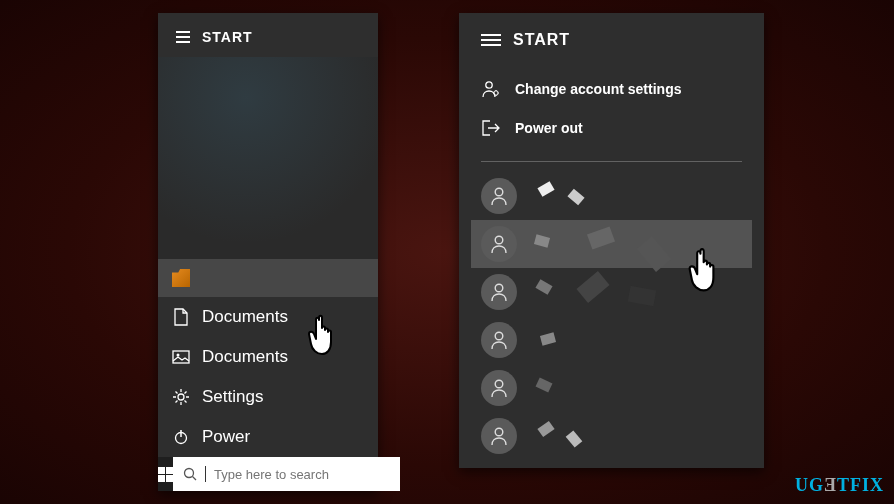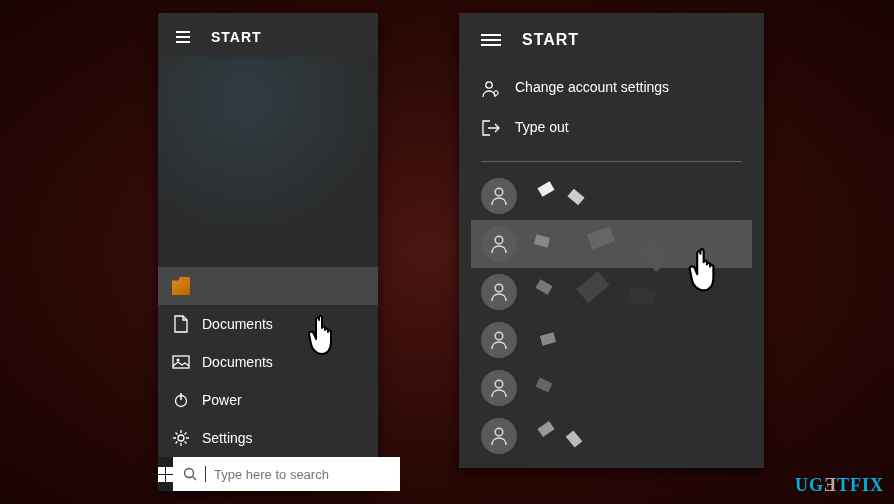--- a/index.html
+++ b/index.html
@@ -27,21 +27,21 @@
 }
 .panel-right {
   left: 459px;
   top: 13px;
   width: 305px;
   height: 455px;
 }
 .header {
   display: flex;
   align-items: center;
-  gap: 21px;
+  gap: 12px;
   padding: 16px 18px 12px 18px;
   font-weight: 600;
   font-size: 14px;
   letter-spacing: 1px;
 }
 .panel-right .header { font-size: 16px; padding: 18px 22px 14px 22px; }
 .hamburger {
   display: inline-flex;
   flex-direction: column;
   gap: 3px;
@@ -54,21 +54,21 @@
 }
 .panel-right .hamburger span { width: 20px; height: 2px; gap: 4px; }
 .panel-left .header .hamburger span { width: 14px; }
 .spacer-l { flex: 1; background: radial-gradient(circle at 40% 20%, rgba(60,100,120,0.3), transparent 70%), #2a2a2a; }
 .sidebar-list { }
 .sidebar-item {
   display: flex;
   align-items: center;
   gap: 12px;
   padding: 10px 14px;
-  font-size: 14px;
+  font-size: 17px;
   cursor: pointer;
 }
 .sidebar-item.active { background: rgba(255,255,255,0.12); }
 .sidebar-item .icon-slot { width: 18px; height: 18px; display: flex; align-items: center; justify-content: center; }
 .user-folder-icon {
   width: 26px; height: 18px;
   background: linear-gradient(135deg, #e58a1f, #b86500);
   clip-path: polygon(0 20%, 35% 20%, 45% 0, 100% 0, 100% 100%, 0 100%);
 }
 .taskbar {
@@ -99,24 +99,26 @@
   font-size: 13px;
   flex: 1;
   color: #555;
 }
 .search-box .caret {
   width: 1px; height: 16px; background: #333;
 }
 .menu-list { padding: 6px 0 10px 0; }
 .menu-item {
   display: flex;
+  align-items: center;
   gap: 14px;
   padding: 10px 22px;
   font-size: 14px;
   cursor: pointer;
+  font-weight: bold;
 }
 .menu-item .icon-slot { width: 20px; display:flex; align-items:center; justify-content:center; }
 .divider { height: 1px; background: rgba(255,255,255,0.25); margin: 4px 22px; }
 .user-list { padding: 6px 12px; }
 .user-row {
   display: flex;
   align-items: center;
   gap: 12px;
   padding: 6px 10px;
   position: relative;
@@ -187,35 +189,35 @@
         <svg width="18" height="14" viewBox="0 0 18 14">
             <rect x="1" y="1" width="16" height="12" fill="none" stroke="#fff" stroke-width="1.3"></rect>
             <circle cx="6" cy="5" r="1.5" fill="#fff"></circle>
             <path d="M1 11l5-4 4 3 3-2 4 3" fill="none" stroke="#fff" stroke-width="1.3"></path>
           </svg>
       </span>
       <span>Documents</span>
     </div>
     <div class="sidebar-item">
       <span class="icon-slot">
+        <svg width="18" height="18" viewBox="0 0 18 18">
+            <circle cx="9" cy="9" r="3" fill="none" stroke="#fff" stroke-width="1.3"></circle>
+            <path d="M9 1v3M9 14v3M1 9h3M14 9h3M3.5 3.5l2 2M12.5 12.5l2 2M14.5 3.5l-2 2M5.5 12.5l-2 2" stroke="#fff" stroke-width="1.3"></path>
+          </svg>
+      </span>
+      <span>Settings</span>
+    </div>
+    <div class="sidebar-item">
+      <span class="icon-slot">
         <svg width="16" height="16" viewBox="0 0 16 16">
             <circle cx="8" cy="9" r="5.5" fill="none" stroke="#fff" stroke-width="1.3"></circle>
             <line x1="8" y1="1" x2="8" y2="8" stroke="#fff" stroke-width="1.5"></line>
           </svg>
       </span>
       <span>Power</span>
-    </div>
-    <div class="sidebar-item">
-      <span class="icon-slot">
-        <svg width="18" height="18" viewBox="0 0 18 18">
-            <circle cx="9" cy="9" r="3" fill="none" stroke="#fff" stroke-width="1.3"></circle>
-            <path d="M9 1v3M9 14v3M1 9h3M14 9h3M3.5 3.5l2 2M12.5 12.5l2 2M14.5 3.5l-2 2M5.5 12.5l-2 2" stroke="#fff" stroke-width="1.3"></path>
-          </svg>
-      </span>
-      <span>Settings</span>
     </div>
   </div>
   <div class="taskbar">
     <div class="win-btn">
       <div class="win-squares">
         <span></span>
           <span></span>
           <span></span>
           <span></span>
       </div>
@@ -258,21 +260,21 @@
       </span>
       <span>Change account settings</span>
     </div>
     <div class="menu-item">
       <span class="icon-slot">
         <svg width="20" height="18" viewBox="0 0 20 18">
             <path d="M9 2H2v14h7" fill="none" stroke="#fff" stroke-width="1.3"></path>
             <path d="M7 9h10M14 5l4 4-4 4" fill="none" stroke="#fff" stroke-width="1.3"></path>
           </svg>
       </span>
-      <span>Type out</span>
+      <span>Power out</span>
     </div>
   </div>
   <div class="divider"></div>
   <div class="user-list">
     <div class="user-row">
       <span class="avatar">
           <svg width="18" height="20" viewBox="0 0 18 20">
             <circle cx="9" cy="6" r="3.8" fill="none" stroke="#ddd" stroke-width="1.4"></circle>
             <path d="M2 19c0-4.5 3-7 7-7s7 2.5 7 7" fill="none" stroke="#ddd" stroke-width="1.4"></path>
           </svg>

